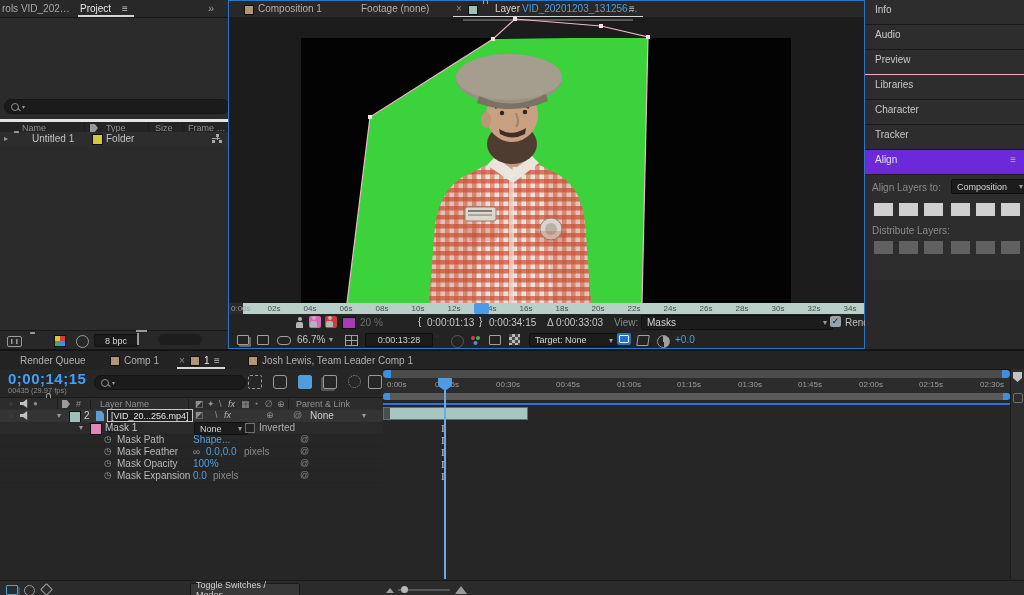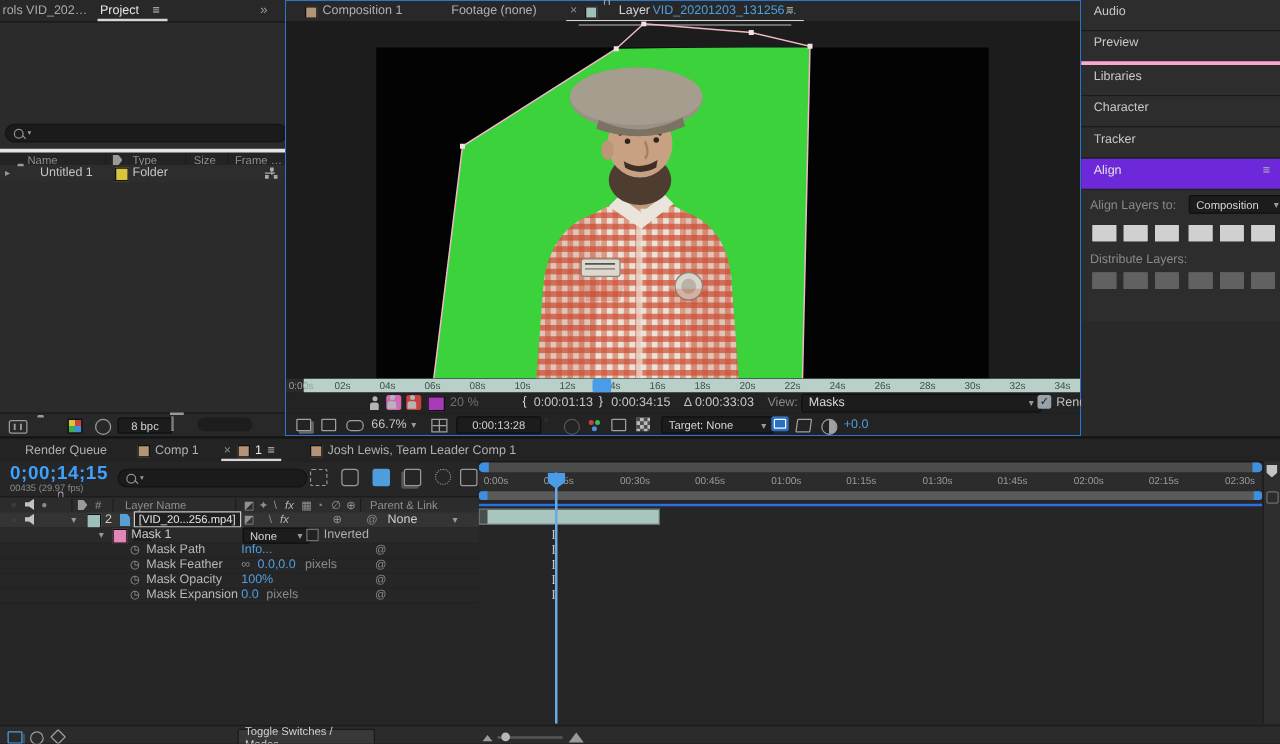--- a/index.html
+++ b/index.html
@@ -265,22 +265,23 @@
       <span class="abs" style="left:388px;top:2px;width:14px;height:12px;background:#2a6fc0;border-radius:2px">
           <span class="boxico" style="margin:2px auto 0;display:block;border-color:#fff;width:8px;height:6px"></span>
         </span>
       <span class="abs" style="left:408px;top:4px;width:10px;height:9px;border:1.2px solid #a0a0a0;border-radius:1px;transform:skewX(-8deg)"></span>
       <span class="abs roundico" style="left:428px;top:4px;background:conic-gradient(#a0a0a0 50%,transparent 0)"></span>
       <span class="abs txt-blue" style="left:446px;top:3px">+0.0</span>
     </div>
   </div>
 
   <div class="abs" style="left:865px;top:0;width:159px;height:349px;background:#292929">
+    <div style="height:20px;background:#2d2d2d;border-bottom:1px solid #191919;padding:4px 0 0 10px;color:#c9c9c9">Info</div>
     <div style="height:20px;background:#2d2d2d;border-bottom:1px solid #191919;padding:4px 0 0 10px;color:#c9c9c9">Audio</div>
-    <div style="height:20px;background:#2d2d2d;border-bottom:3px solid #f9a8d4;padding:4px 0 0 10px;color:#c9c9c9">Preview</div>
+    <div style="height:20px;background:#2d2d2d;border-bottom:1px solid #f9a8d4;padding:4px 0 0 10px;color:#c9c9c9">Preview</div>
     <div style="height:20px;background:#2d2d2d;border-bottom:1px solid #191919;padding:4px 0 0 10px;color:#c9c9c9">Libraries</div>
     <div style="height:20px;background:#2d2d2d;border-bottom:1px solid #191919;padding:4px 0 0 10px;color:#c9c9c9">Character</div>
     <div style="height:20px;background:#2d2d2d;border-bottom:1px solid #191919;padding:4px 0 0 10px;color:#c9c9c9">Tracker</div>
     <div style="height:20px;background:#6d28d9;border-bottom:1px solid #222;padding:4px 0 0 10px;color:#e2e2e2;position:relative">
       <span>Align</span>
       <span class="abs" style="right:8px;top:4px;color:#b5b5b5">≡</span>
     </div>
     <div style="background:#2d2d2d;height:105px;position:relative">
       <span class="abs dim" style="left:7px;top:7px">Align Layers to:</span>
       <span class="abs ddbox" style="left:86px;top:4px;width:66px;height:13px">
@@ -385,21 +386,21 @@
           <span style="font-size:9px">None</span>
             <span class="chev">▾</span>
         </span>
         <span class="abs" style="left:245px;top:1px;width:8px;height:8px;border:1px solid #6f6f6f;background:#222"></span>
         <span class="abs" style="left:259px;top:0;color:#b0b0b0">Inverted</span>
       </div>
 
       <div class="abs" style="left:0;top:65px;width:383px;height:12px;border-bottom:1px solid #232323">
         <span class="abs stopg" style="left:104px;top:1px">◷</span>
         <span class="abs" style="left:117px;top:0;color:#b8b8b8">Mask Path</span>
-        <span class="abs txt-blue" style="left:193px;top:0">Info...</span>
+        <span class="abs txt-blue" style="left:193px;top:0">Shape...</span>
         <span class="abs dim" style="left:300px;top:0;font-size:9px">@</span>
       </div>
       <div class="abs" style="left:0;top:77px;width:383px;height:12px;border-bottom:1px solid #232323">
         <span class="abs stopg" style="left:104px;top:1px">◷</span>
         <span class="abs" style="left:117px;top:0;color:#b8b8b8">Mask Feather</span>
         <span class="abs dim" style="left:193px;top:0">∞</span>
         <span class="abs txt-blue" style="left:206px;top:0">0.0,0.0</span>
         <span class="abs dim" style="left:244px;top:0">pixels</span>
         <span class="abs dim" style="left:300px;top:0;font-size:9px">@</span>
       </div>

